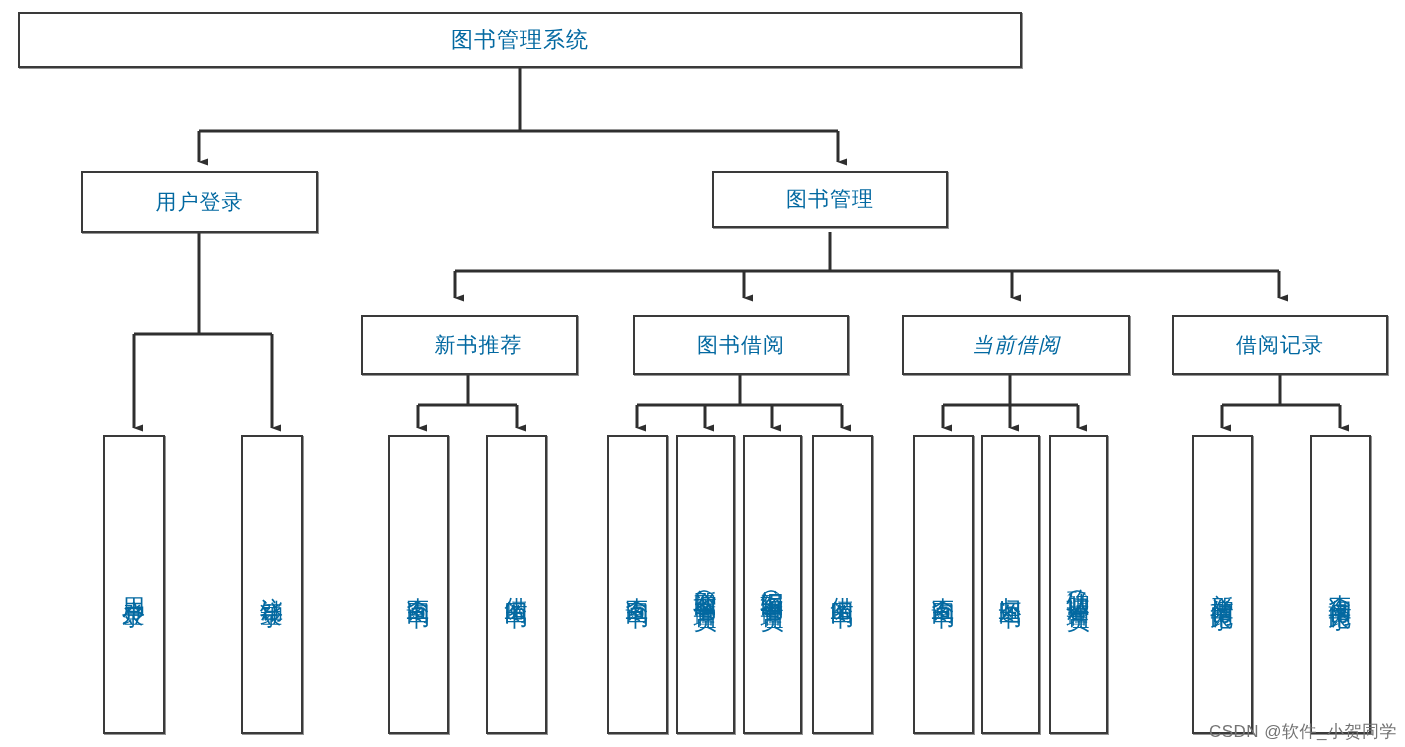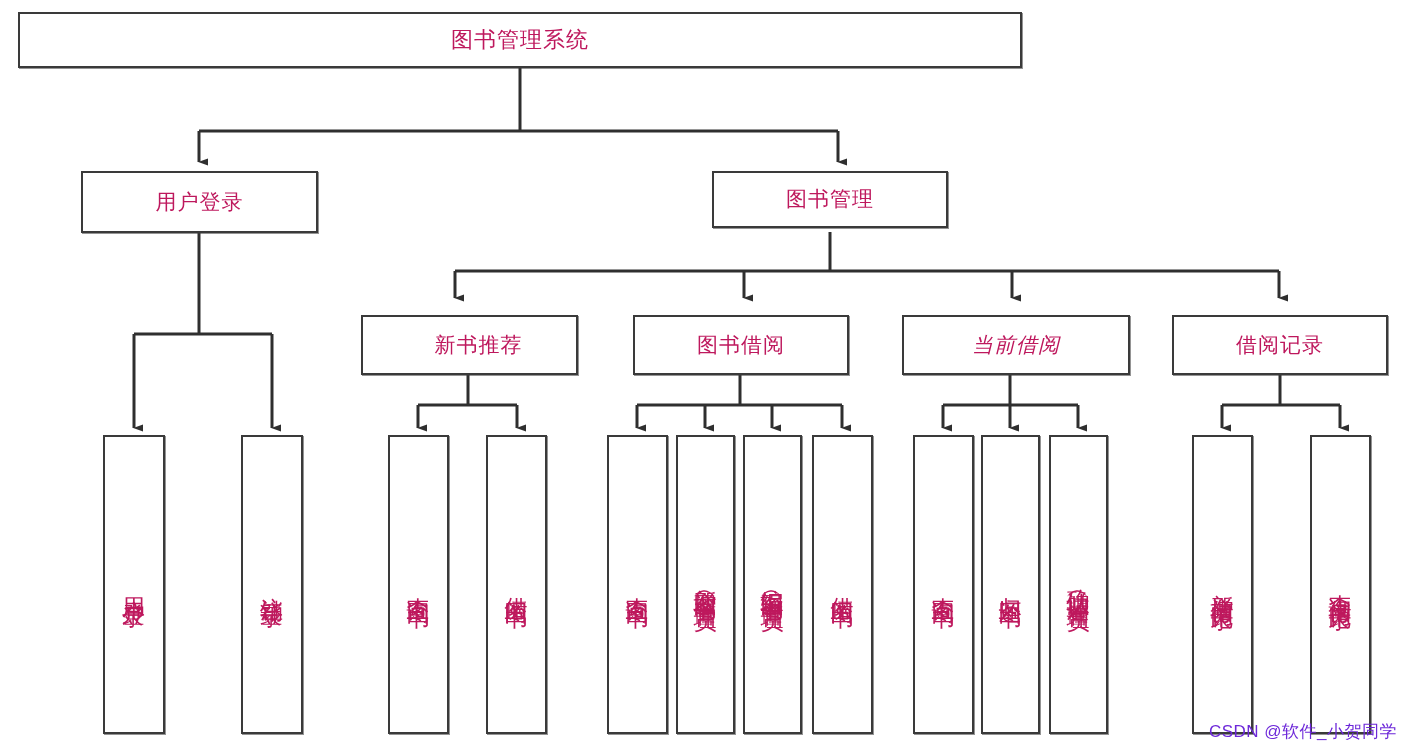--- a/index.html
+++ b/index.html
@@ -27,21 +27,21 @@
     pointer-events: none;
   }
   .node {
     position: absolute;
     box-sizing: border-box;
     border: 2px solid #3a3a3a;
     background: #ffffff;
     display: flex;
     align-items: center;
     justify-content: center;
-    color: #be185d;
+    color: #0369a1;
     box-shadow: 1px 1px 0 rgba(60,60,60,0.55);
   }
   .node .label {
     display: block;
     text-align: center;
     line-height: 1.18;
     letter-spacing: 1px;
   }
   
   .node.h .label {
@@ -63,21 +63,21 @@
     line-height: 1.05;
     letter-spacing: 3px;
     max-height: 272px;
     white-space: nowrap;
   }
   #watermark {
     position: absolute;
     right: 8px;
     bottom: 4px;
     font-size: 17px;
-    color: #6d28d9;
+    color: #737373;
     letter-spacing: 0.5px;
     white-space: nowrap;
     user-select: none;
   }
 </style>
 </head>
 <body>
 
 <div id="diagram-root">
 

